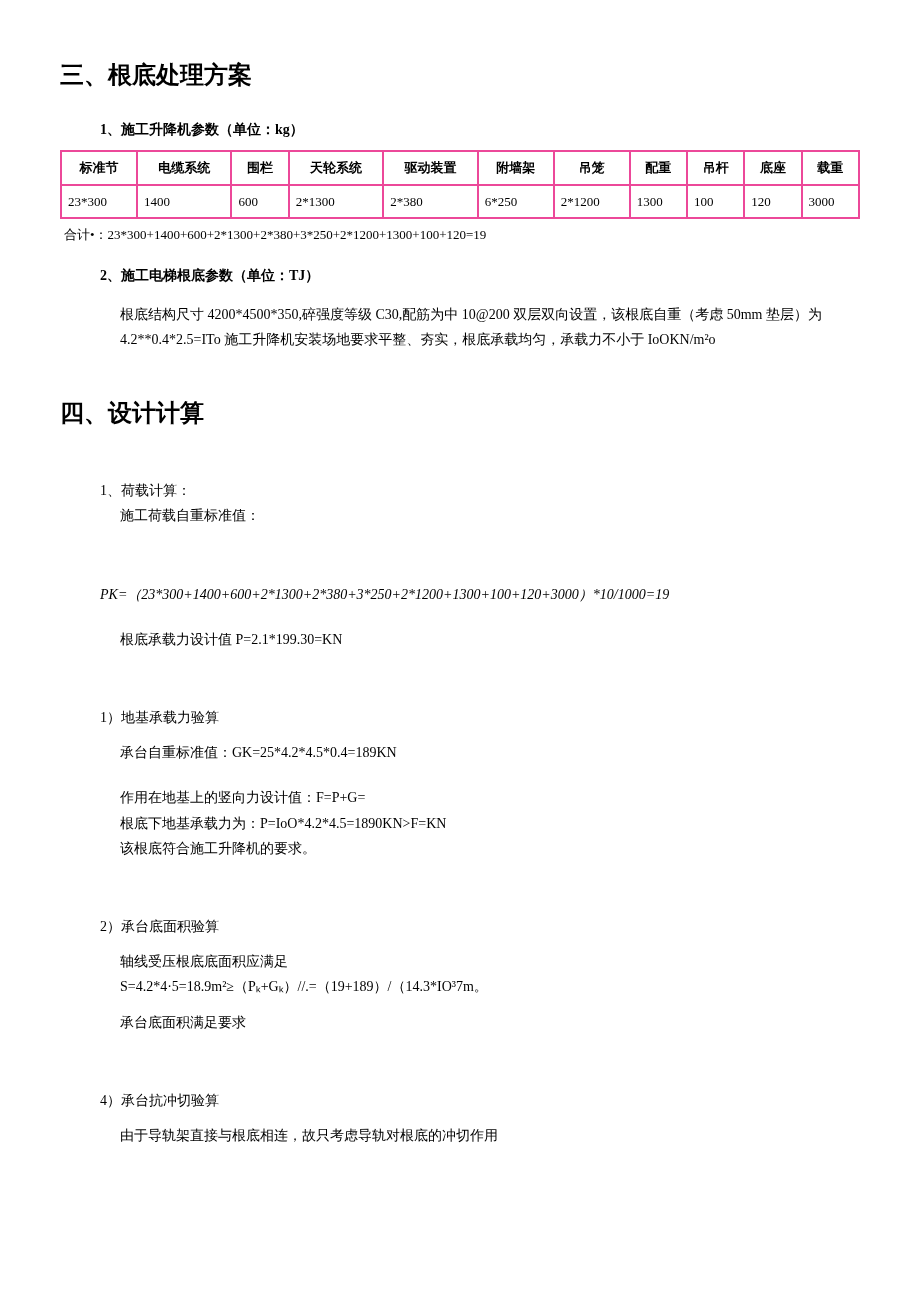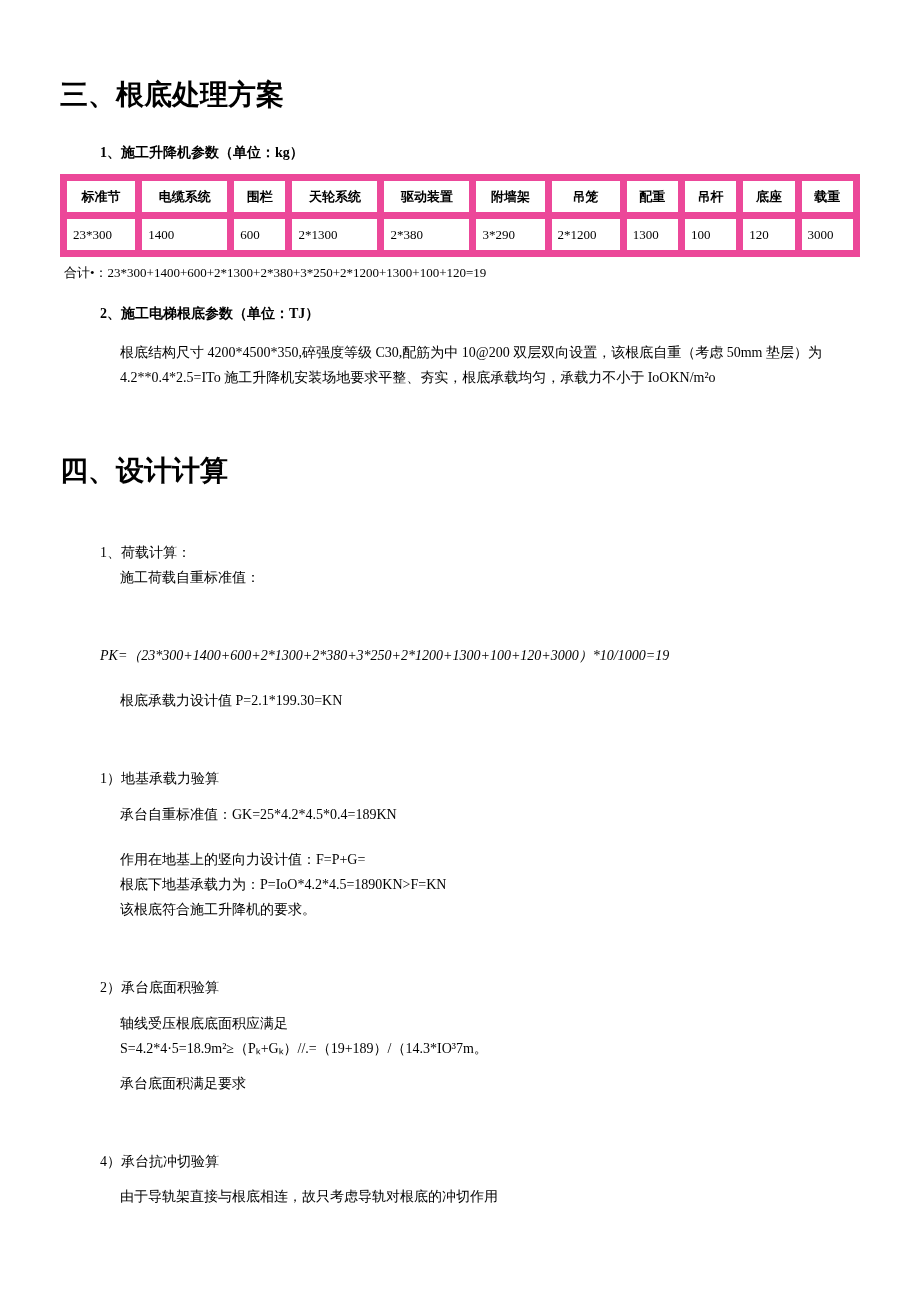--- a/index.html
+++ b/index.html
@@ -11,24 +11,24 @@
       background: #fff;
       color: #000;
       font-family: "SimSun", "宋体", serif;
       font-size: 14px;
       line-height: 1.8;
       padding: 40px 60px;
       width: 920px;
       min-height: 1301px;
     }
     h2 {
-      font-size: 28px;
+      font-size: 24px;
       font-weight: bold;
       margin-bottom: 20px;
-      margin-top: 30px;
+      margin-top: 14px;
     }
     .sub-title {
       font-weight: bold;
       margin-bottom: 8px;
       margin-top: 16px;
       padding-left: 40px;
     }
     .content-para {
       padding-left: 60px;
       margin-bottom: 6px;
@@ -45,21 +45,21 @@
     .italic-bold {
       font-style: italic;
       font-weight: normal;
     }
     table {
       border-collapse: collapse;
       width: 100%;
       margin-bottom: 4px;
     }
     table th, table td {
-      border: 7px solid #ec4899;
+      border: 2px solid #ec4899;
       padding: 4px 6px;
       font-size: 13px;
     }
     .sum-line {
       font-size: 13px;
       padding-left: 4px;
       margin-bottom: 8px;
     }
     .block-sep {
       height: 20px;
@@ -91,21 +91,21 @@
         <th>载重</th>
       </tr>
   </thead>
   <tbody>
     <tr id="table-data-row">
         <td>23*300</td>
         <td>1400</td>
         <td>600</td>
         <td>2*1300</td>
         <td>2*380</td>
-        <td>3*290</td>
+        <td>6*250</td>
         <td>2*1200</td>
         <td>1300</td>
         <td>100</td>
         <td>120</td>
         <td>3000</td>
       </tr>
   </tbody>
 </table>
 
 <div class="sum-line">合计•：23*300+1400+600+2*1300+2*380+3*250+2*1200+1300+100+120=19</div>

